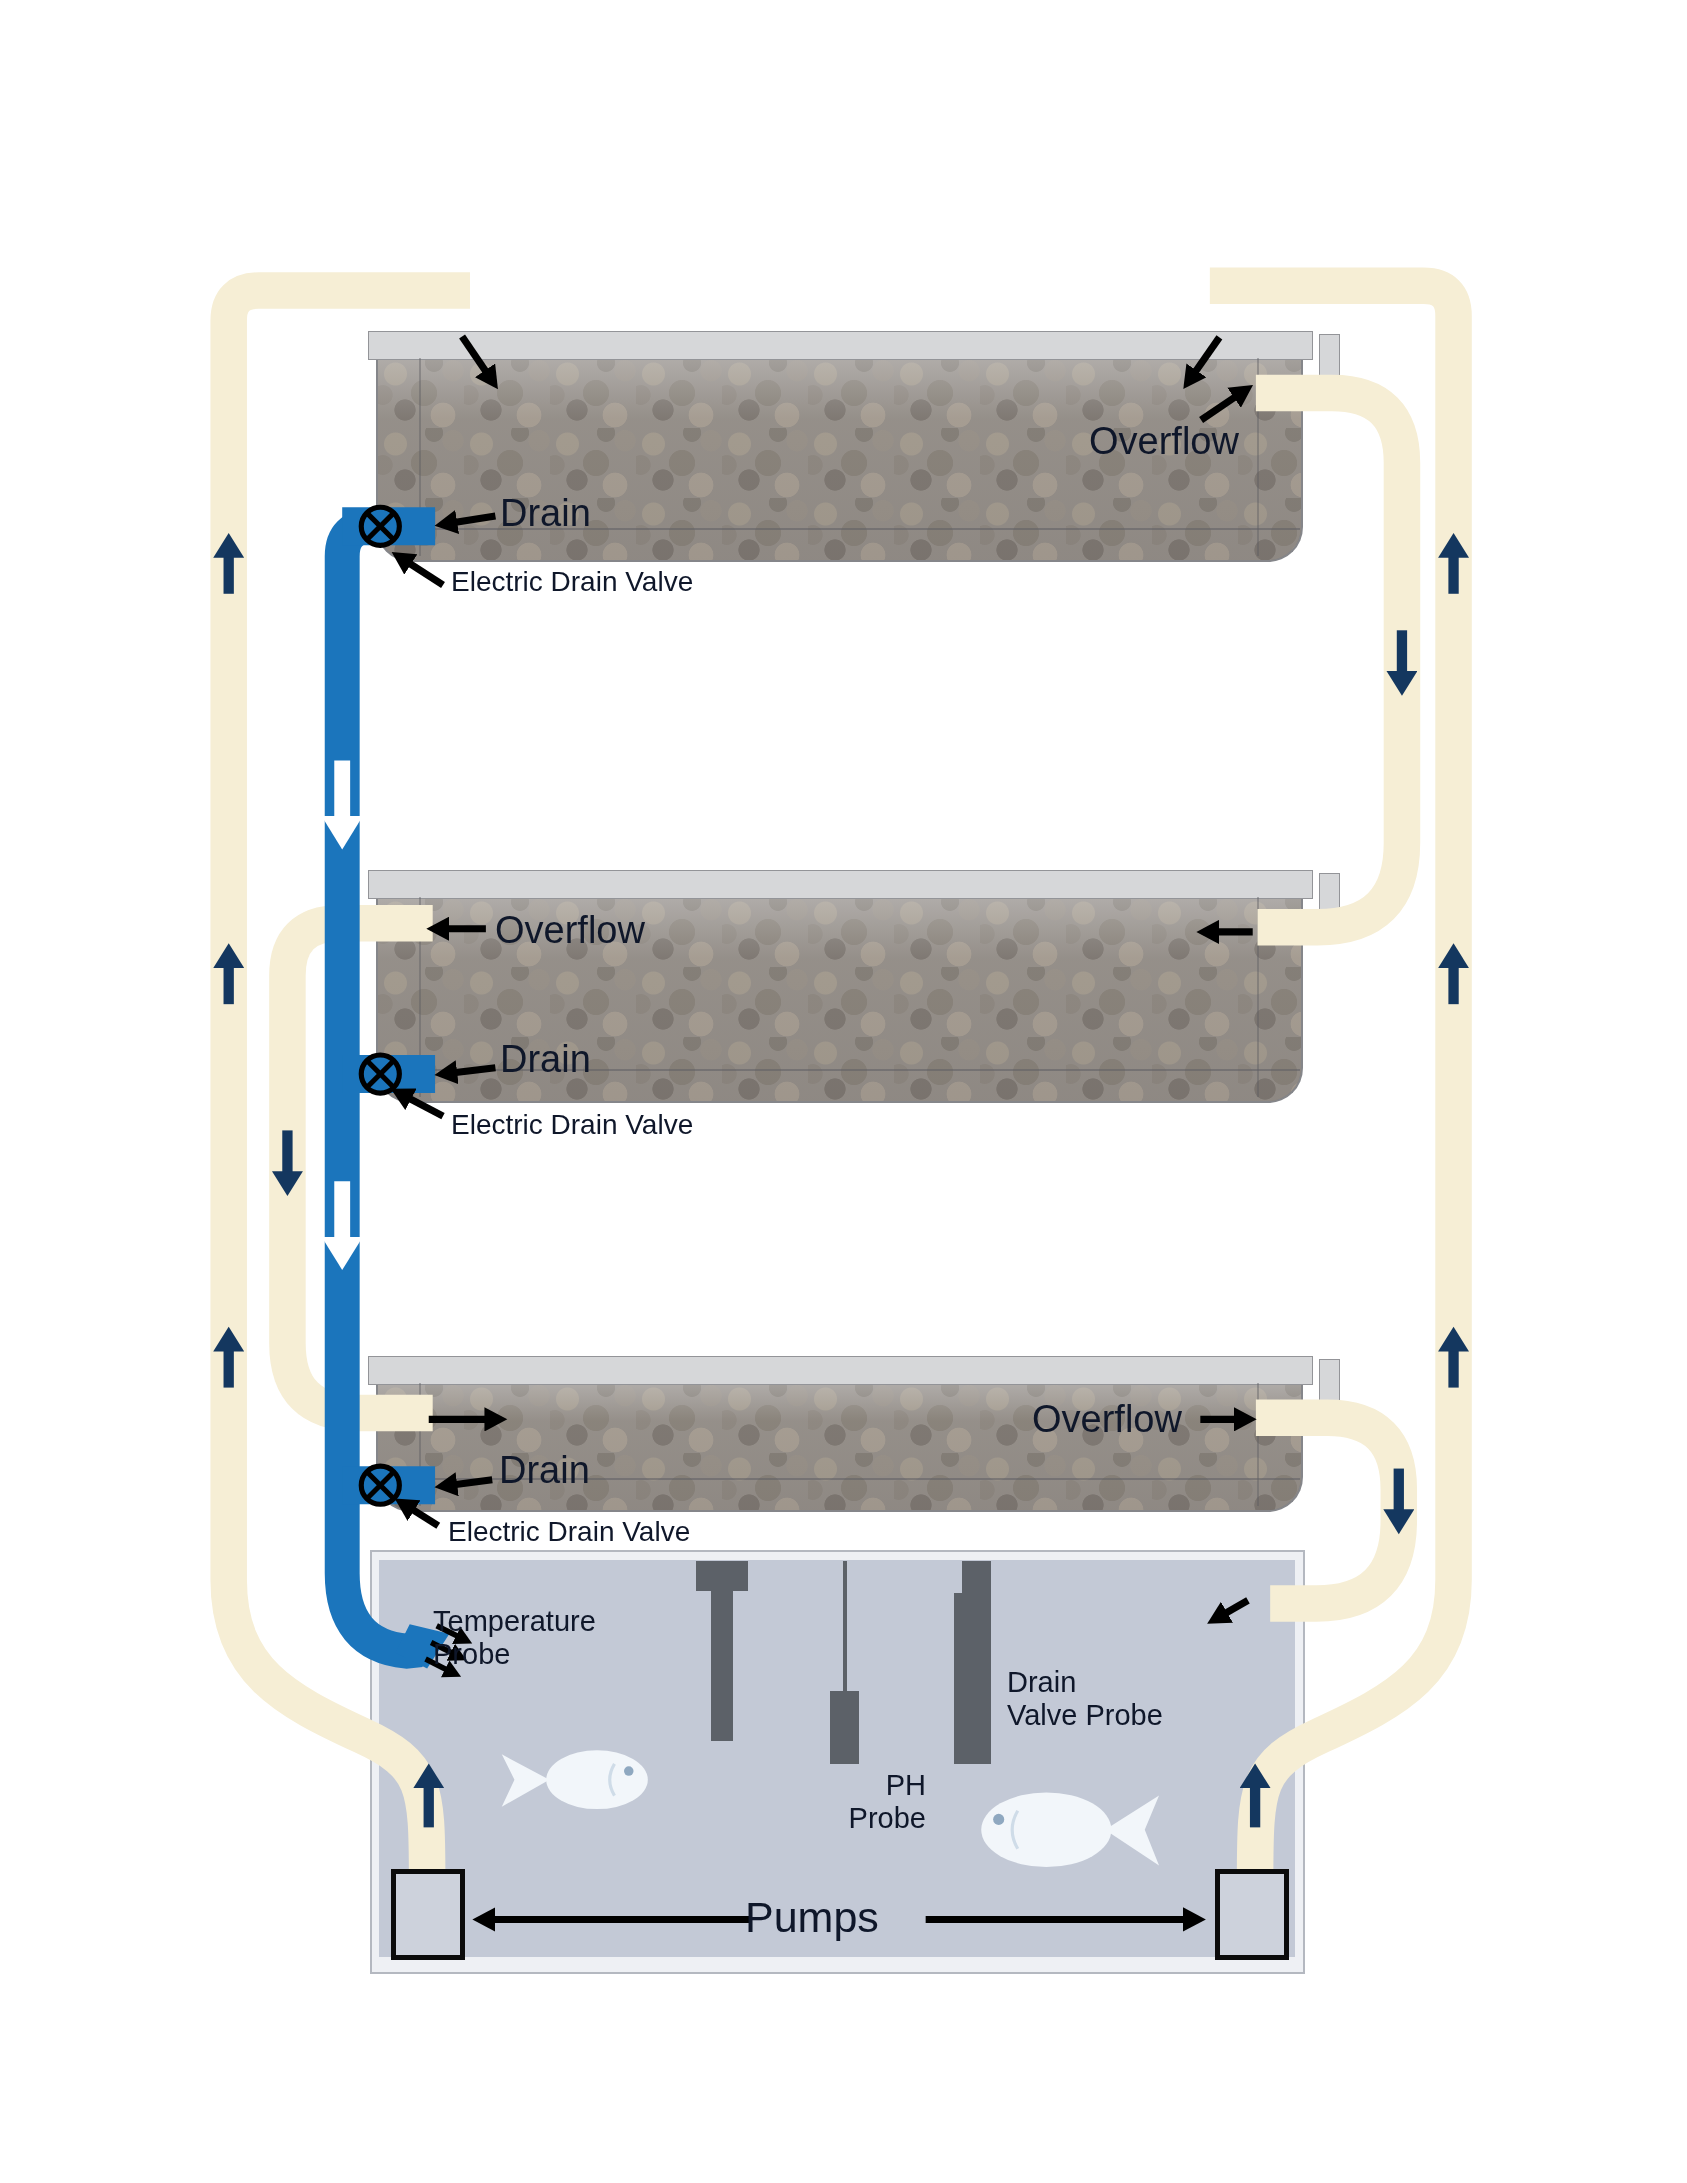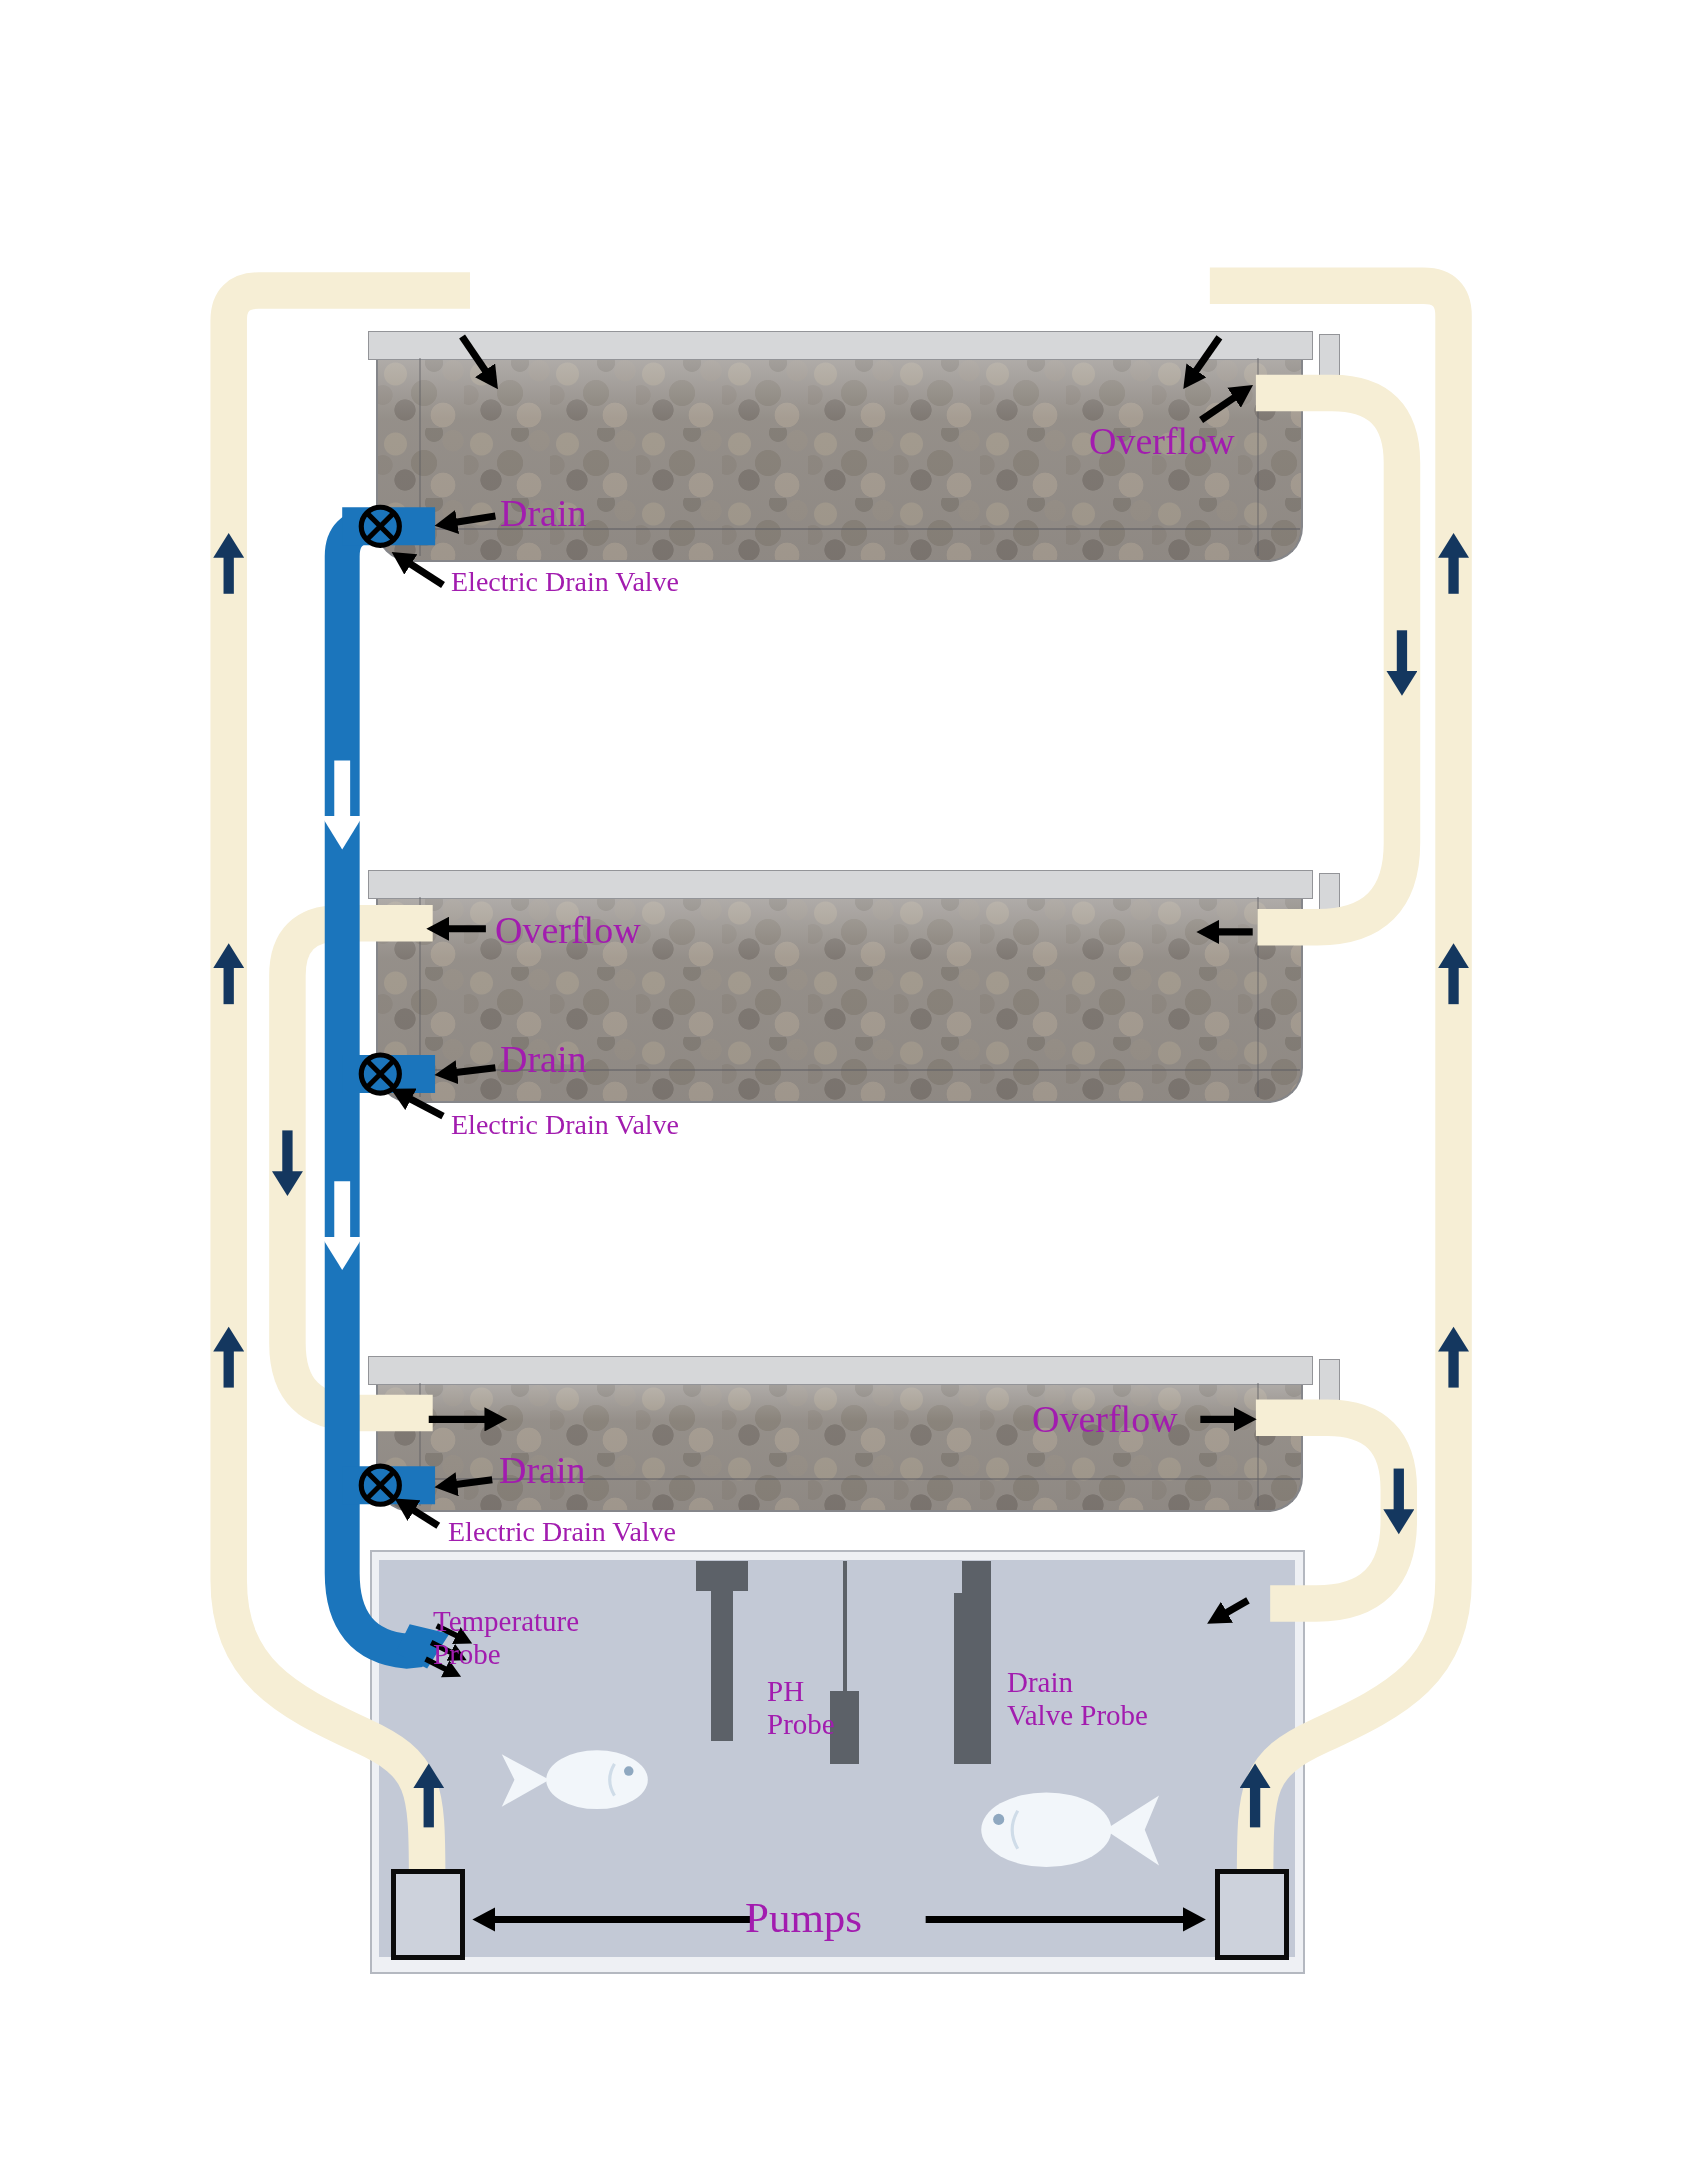--- a/index.html
+++ b/index.html
@@ -53,21 +53,21 @@
   .fish{fill:var(--fish,#f2f6fa);}
 
   
   .probe{position:absolute;background:var(--probe,#5c6168);z-index:6;}
   .pump{position:absolute;width:74px;height:91px;background:var(--pump-fill,#cdd2dc);
         border:5.6px solid #0b0b0b;box-sizing:border-box;z-index:7;}
   #pump-left{left:391px;top:1869px;}
   #pump-right{left:1215px;top:1869px;}
 
   
-  .lbl{position:absolute;color:#a21caf;z-index:9;white-space:nowrap;line-height:1.0;font-family:Liberation Serif, serif;}
+  .lbl{position:absolute;color:#0f172a;z-index:9;white-space:nowrap;line-height:1.0;}
   .lbl-big{font-size:38px;}
   .lbl-med{font-size:28px;}
   .lbl-probe{font-size:29px;line-height:33px;}
   .lbl-pumps{font-size:43px;}
 </style>
 </head>
 <body>
 
 <div class="stage">
 
@@ -212,21 +212,21 @@
   <div class="lbl lbl-med" style="left:451px;top:1111px;">Electric Drain Valve</div>
 
   <div class="lbl lbl-big" style="left:1032px;top:1400px;">Overflow</div>
   <div class="lbl lbl-big" style="left:499px;top:1451px;">Drain</div>
   <div class="lbl lbl-med" style="left:448px;top:1518px;">Electric Drain Valve</div>
 
   <div class="lbl lbl-probe" style="left:433px;top:1605px;width:270px;text-align:left;">
     <div>Temperature</div>
     <div>Probe</div>
   </div>
-  <div class="lbl lbl-probe" style="left:767px;top:1675px;width:159px;text-align:left;">
+  <div class="lbl lbl-probe" style="left:767px;top:1769px;width:159px;text-align:right;">
     <div>PH</div>
     <div>Probe</div>
   </div>
   <div class="lbl lbl-probe" style="left:1007px;top:1666px;">
     <div>Drain</div>
     <div>Valve Probe</div>
   </div>
   <div class="lbl lbl-pumps" style="left:745px;top:1896px;width:191px;text-align:left;">Pumps</div>
 
 </div>

